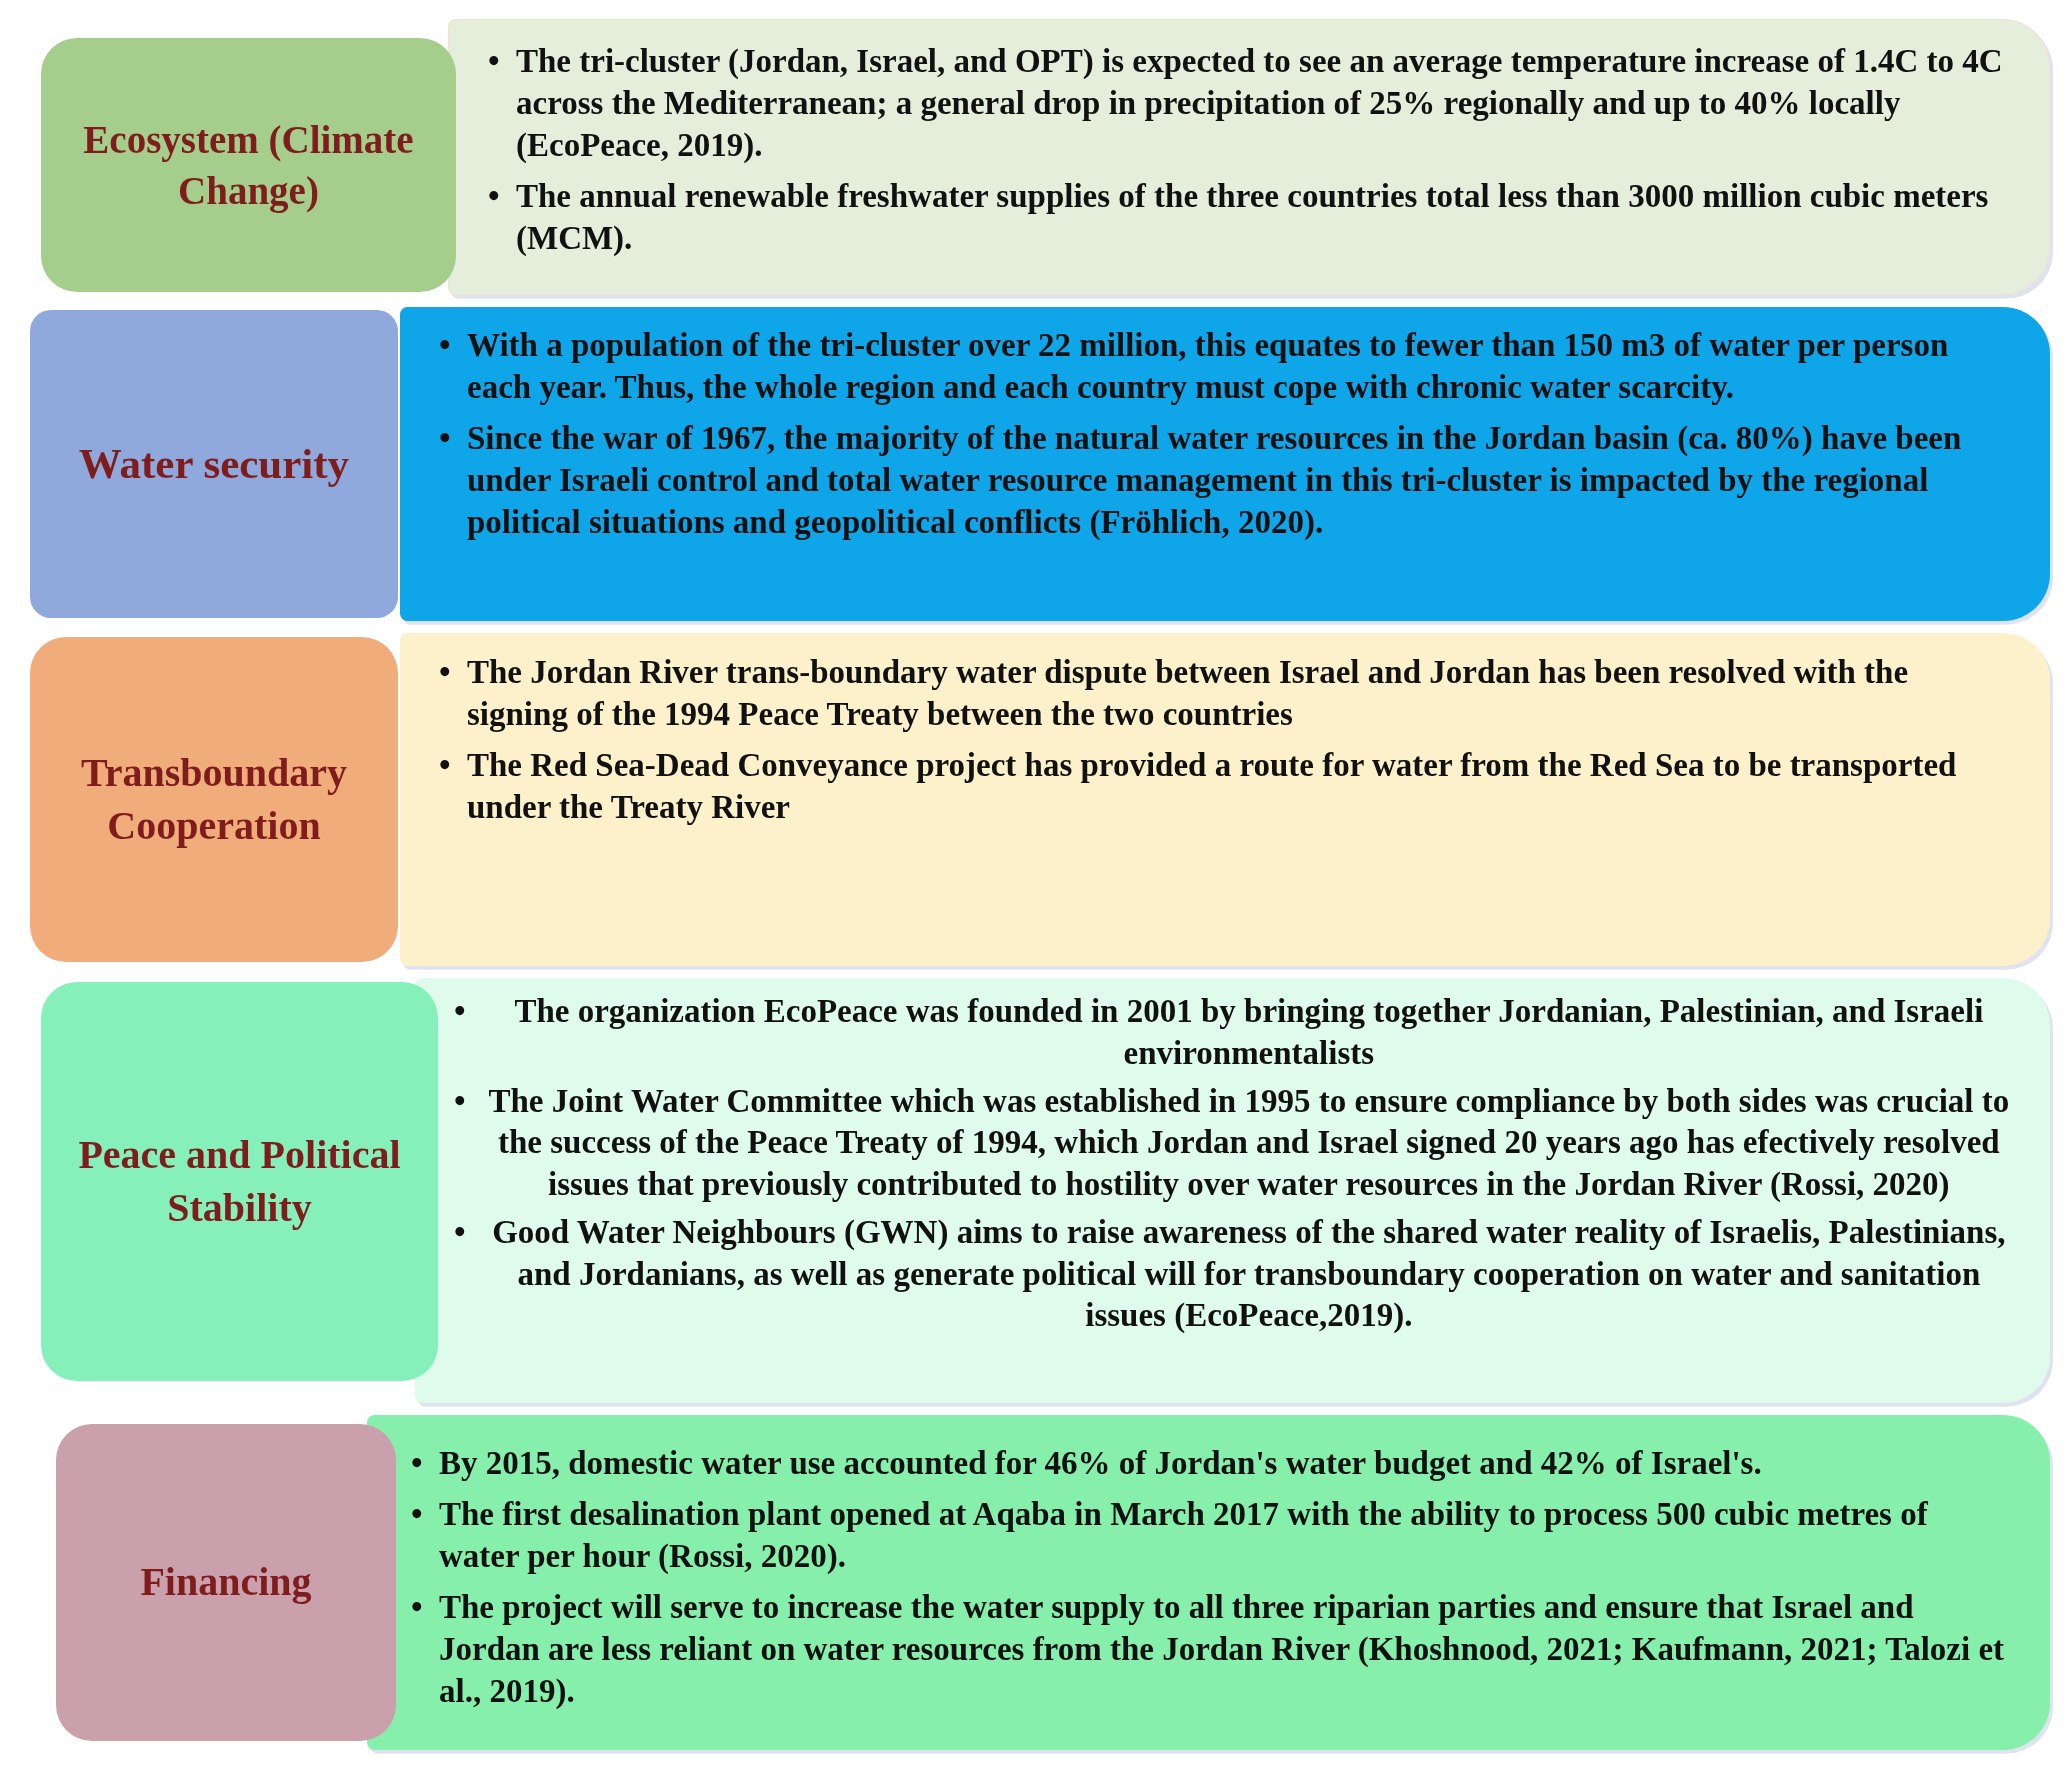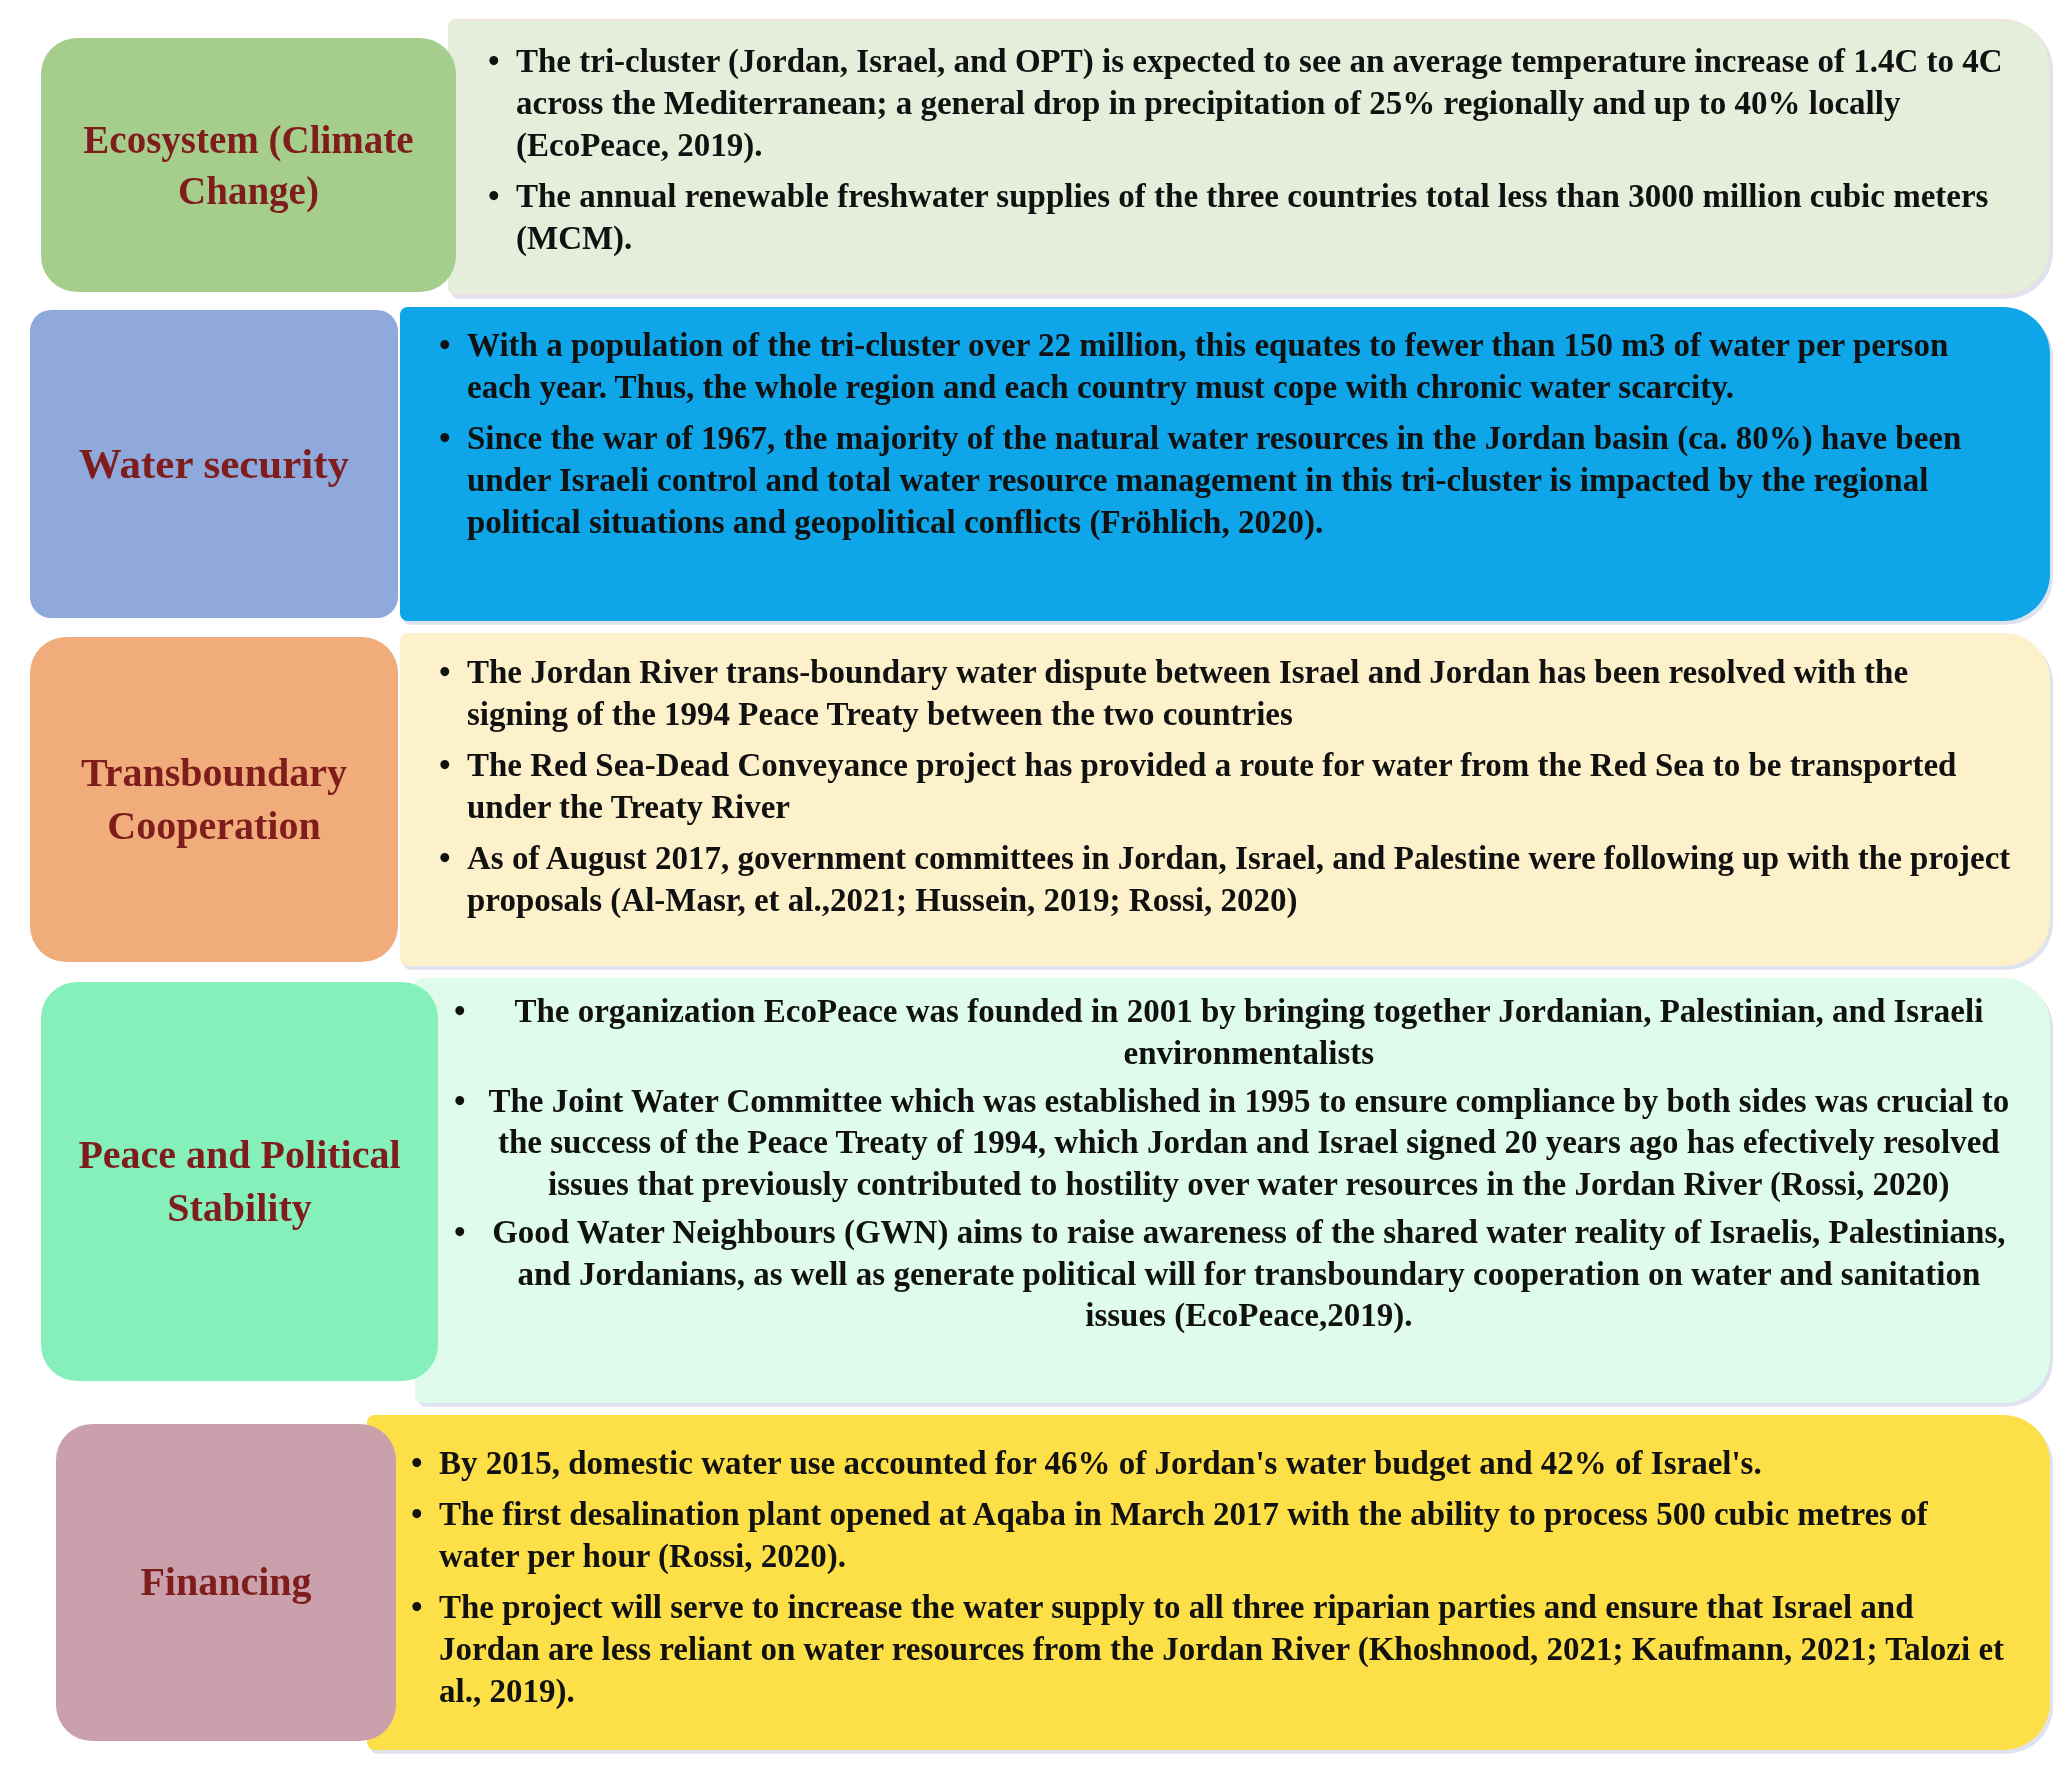--- a/index.html
+++ b/index.html
@@ -96,39 +96,38 @@
           </ul>
       </div>
     </section>
 
     <section class="row row-3">
       <div class="label-box" style="background: rgb(241, 172, 123);">Transboundary Cooperation</div>
       <div class="content-box" style="background: rgb(253, 241, 203);">
         <ul class="bullet-list">
             <li>The Jordan River trans-boundary water dispute between Israel and Jordan has been resolved with the signing of the 1994 Peace Treaty between the two countries</li>
             <li>The Red Sea-Dead Conveyance project has provided a route for water from the Red Sea to be transported under the Treaty River</li>
-            <li>As of August 2017, government committees in Jordan, Israel, and Palestine were following up with the project proposals  (Al-Masr, et al.,2021; Hussein, 2019; Rossi, 2020)</li>
           </ul>
       </div>
     </section>
 
     <section class="row row-4">
       <div class="label-box" style="background: rgb(133, 240, 186);">Peace and Political Stability</div>
       <div class="content-box" style="background: rgb(222, 251, 236);">
         <ul class="bullet-list">
             <li>The organization EcoPeace was founded in 2001 by bringing together Jordanian, Palestinian, and Israeli environmentalists</li>
             <li>The Joint Water Committee which was established in 1995 to ensure compliance by both sides was crucial to the success of the Peace Treaty of 1994, which Jordan and Israel signed 20 years ago has  efectively resolved issues that previously contributed to hostility over water resources in the Jordan River (Rossi, 2020)</li>
             <li>Good Water Neighbours (GWN) aims to raise awareness of the shared water reality of Israelis, Palestinians, and Jordanians, as well as generate political will for transboundary cooperation on water and sanitation issues (EcoPeace,2019).</li>
           </ul>
       </div>
     </section>
 
     <section class="row row-5">
       <div class="label-box" style="background: rgb(201, 160, 171);">Financing</div>
-      <div class="content-box" style="background: #fde047; margin-top: 10px;">
+      <div class="content-box" style="background: #86efac; margin-top: 10px;">
         <ul class="bullet-list">
             <li>By 2015, domestic water use accounted for 46% of Jordan's water budget and 42% of Israel's.</li>
             <li>The first desalination plant opened at Aqaba in March 2017 with the ability to process 500 cubic metres of water per hour (Rossi, 2020).</li>
             <li>The project will serve to increase the water supply to all three riparian parties and ensure that Israel and Jordan are less reliant on water resources from the Jordan River (Khoshnood, 2021; Kaufmann, 2021; Talozi et al., 2019).</li>
           </ul>
       </div>
     </section>
 
   </div>
 </div>

